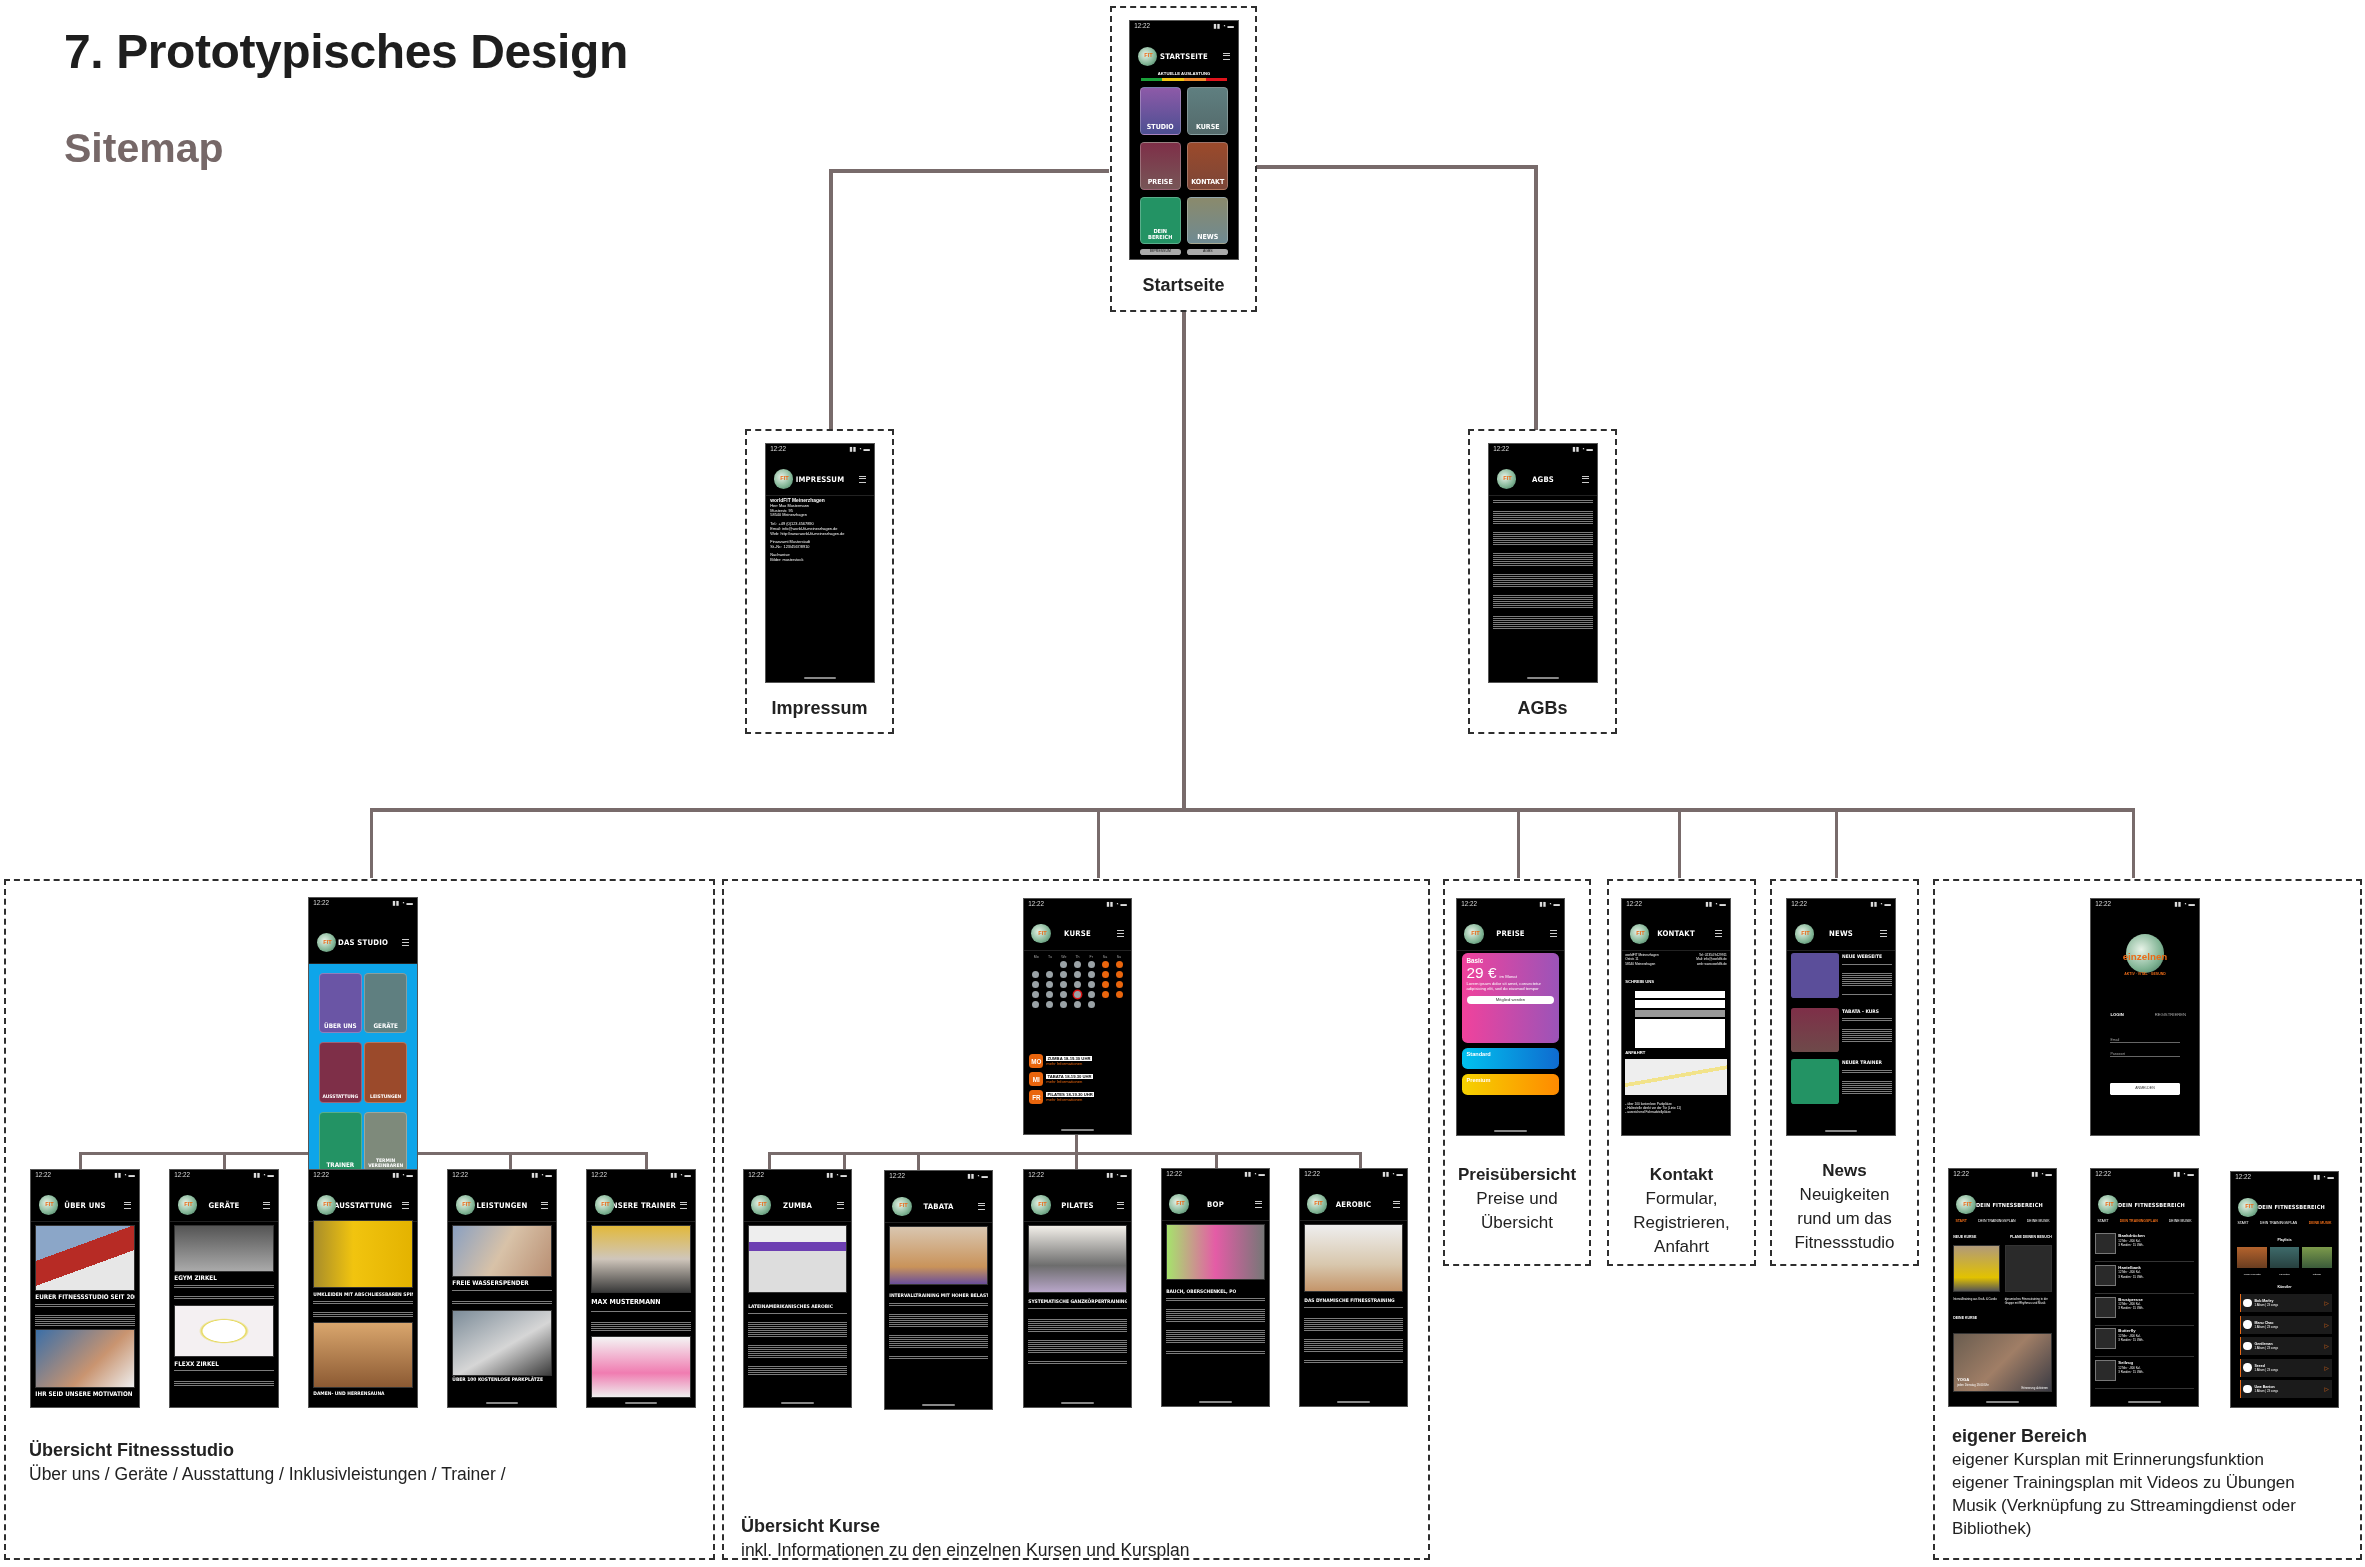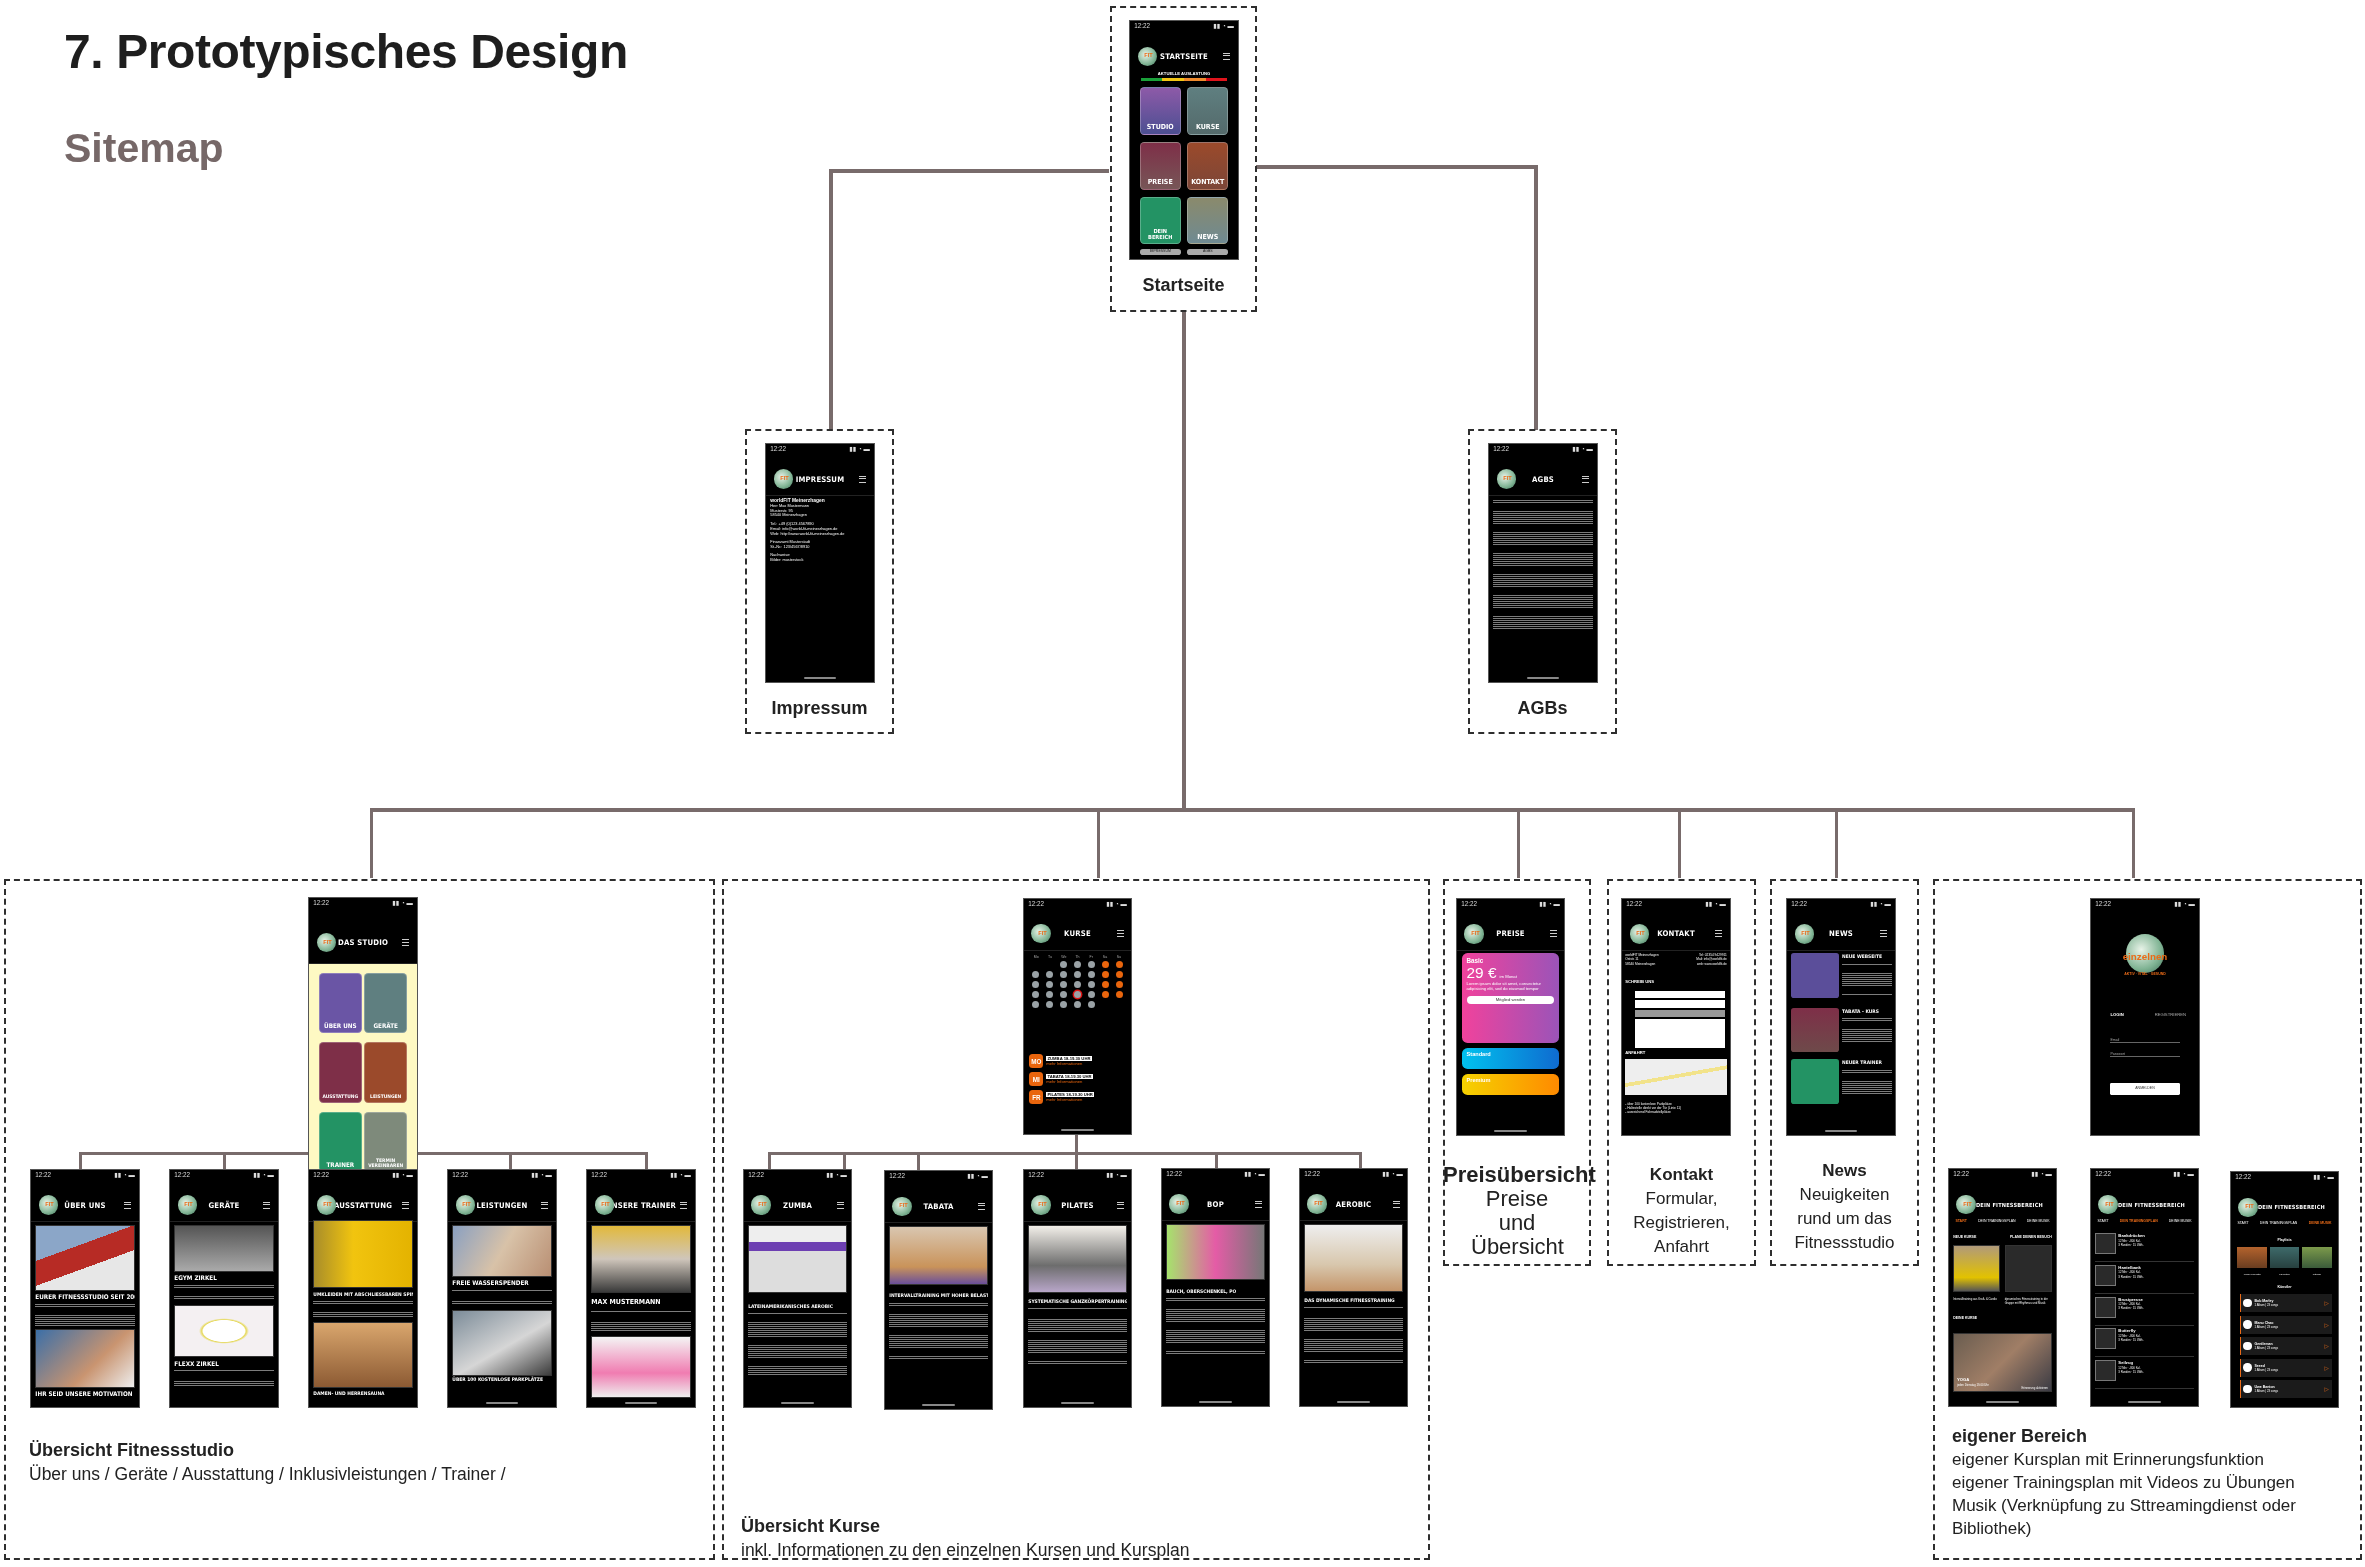--- a/index.html
+++ b/index.html
@@ -143,21 +143,21 @@
   <div class="hdr">
     <div class="logo"></div>
     <div class="ttl">AGBs</div>
     <div class="menu"></div>
   </div>
   <div class="txtlines" style="left:4%;right:4%;top:23%;height:55%"></div>
   <div class="homebar"></div>
 </div>
 <div class="lbl" style="left:1468px;top:698px;width:149px;font-size:18px;font-weight:700">AGBs</div>
 
-<div class="phone" style="left:308px;top:897px;width:110px;height:303px;background:#fef9c3">
+<div class="phone" style="left:308px;top:897px;width:110px;height:303px;background:#0ea5e9">
   <div class="sb" style="background:#000">
       <span>12:22</span>
       <span>▮▮ ◔ ▬</span>
     </div>
   <div class="hdr" style="background:#000">
     <div class="logo"></div>
     <div class="ttl">Das Studio</div>
     <div class="menu"></div>
   </div>
   <div class="tile" style="left:9%;top:25%;width:40%;height:20%;background:#6a55a5;font-size:6.3px">Über uns</div>
@@ -437,21 +437,21 @@
   <div class="abs" style="left:5%;right:5%;top:23%;height:38%;border-radius:5.6px;background:linear-gradient(90deg,#f1429c,#9b54b8);padding:4.2px">
     <div style="font-size:6.3px;font-weight:700">Basic</div>
     <div><span style="font-size:15.4px">29 €</span> <span style="font-size:4.2px">im Monat</span></div>
     <div style="font-size:4.2px;line-height:4.9px">Lorem ipsum dolor sit amet, consectetur adipisicing elit, sed do eiusmod tempor</div>
     <div style="margin-top:3.5px;background:#fff;color:#333;border-radius:5.6px;font-size:4.2px;text-align:center;padding:1.4px">Mitglied werden</div>
   </div>
   <div class="abs" style="left:5%;right:5%;top:63%;height:9%;border-radius:5.6px;background:linear-gradient(90deg,#00c2ee,#0f6bd0);padding:3.5px 4.2px;font-size:5.6px;font-weight:700">Standard</div>
   <div class="abs" style="left:5%;right:5%;top:74%;height:9%;border-radius:5.6px;background:linear-gradient(90deg,#f5d200,#ff8a00);padding:3.5px 4.2px;font-size:5.6px;font-weight:700">Premium</div>
   <div class="homebar"></div>
 </div>
-<div class="lbl" style="left:1443px;top:1163px;width:148px;font-size:22px;line-height:24px">
+<div class="lbl" style="left:1443px;top:1163px;width:148px;font-size:17px;line-height:24px">
   <div style="font-weight:700">Preisübersicht</div>
   <div style="padding:0 28px">Preise und Übersicht</div>
 </div>
 
 <div class="phone" style="left:1621px;top:898px;width:110px;height:238px">
   <div class="sb">
       <span>12:22</span>
       <span>▮▮ ◔ ▬</span>
     </div>
   <div class="hdr">

